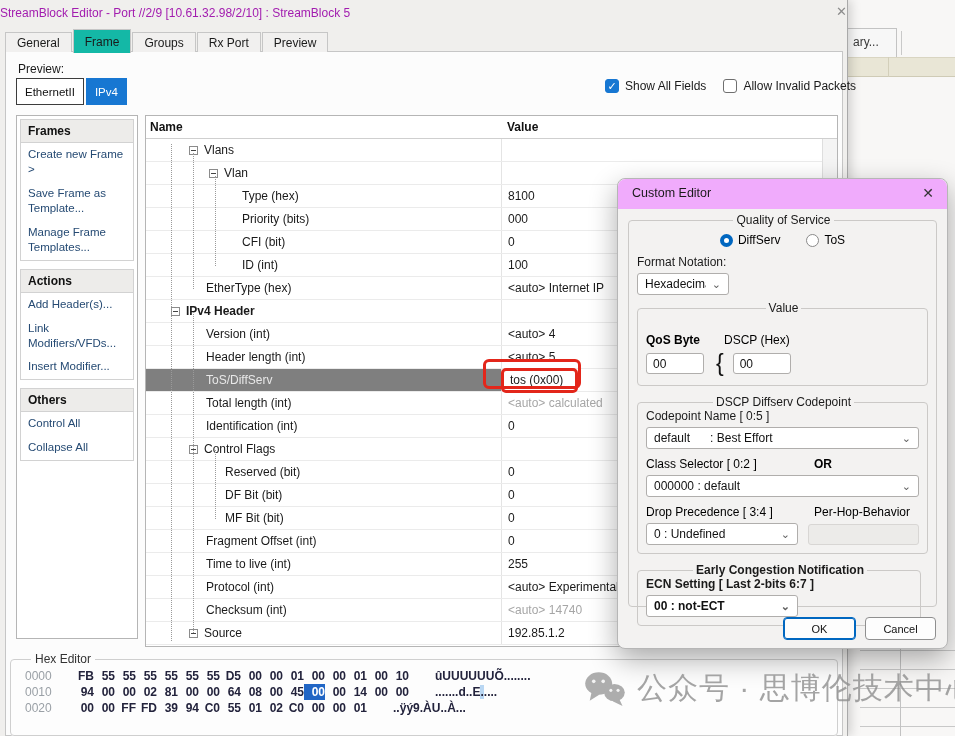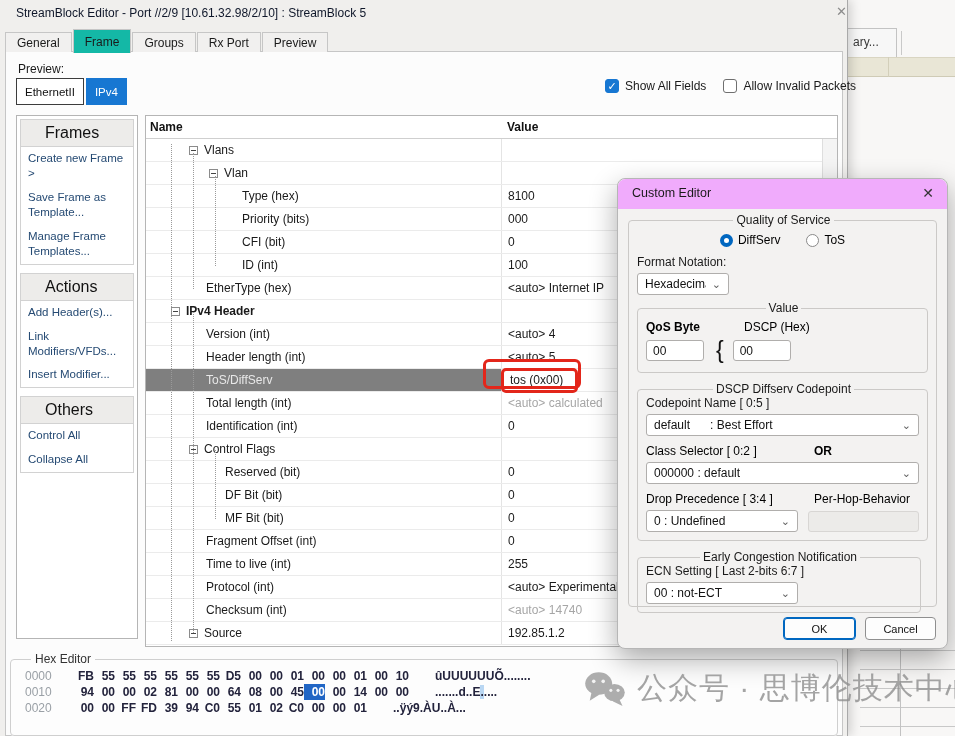--- a/index.html
+++ b/index.html
@@ -15,21 +15,21 @@
   .bgbeige{position:absolute;left:848px;top:57px;width:107px;height:20px;background:#e9e6d6;
            border-top:1px solid #d9d5c2;border-bottom:1px solid #cfcbb6;z-index:0;}
   .bgbeige-sep{position:absolute;left:888px;top:57px;width:1px;height:20px;background:#d3cfba;z-index:0;}
   .bgline{position:absolute;left:860px;width:95px;height:1px;background:#c8c8c8;z-index:0;}
   .bgvline{position:absolute;left:900px;top:622px;width:1px;height:114px;background:#c2c2c2;z-index:0;}
 
   
   .main{position:absolute;left:0;top:0;width:848px;height:736px;background:#f0efed;
         border-right:1px solid #a9a9a9;box-shadow:3px 0 10px rgba(0,0,0,.16);z-index:1;}
   .titlebar{position:absolute;left:0;top:0;width:848px;height:28px;}
-  .title{position:absolute;left:16px;top:6px;font-size:12px;color:#0f172a;white-space:nowrap;}
+  .title{position:absolute;left:0;top:6px;font-size:12px;color:#a21caf;white-space:nowrap;}
   .winclose{position:absolute;left:836px;top:4px;font-size:13px;color:#8b8b8b;cursor:pointer;}
 
   .tabbar{position:absolute;left:5px;top:28px;height:24px;display:flex;align-items:flex-end;z-index:3;}
   .tab{height:20px;padding:3px 11px 0;font-size:12px;color:#1a1a1a;background:#f1f0ef;
        border:1px solid #c6c6c6;border-bottom:none;margin-right:1px;cursor:pointer;}
   .tab.active{height:24px;padding-top:5px;background:#14b8a6;position:relative;margin-bottom:-1px;z-index:4;}
 
   .content{position:absolute;left:5px;top:51px;width:838px;height:685px;background:#fcfcfc;
            border:1px solid #c6c6c6;z-index:2;}
 
@@ -42,22 +42,22 @@
   .options{position:absolute;left:605px;top:79px;display:flex;gap:17px;align-items:center;z-index:2;}
   .opt{display:flex;align-items:center;gap:6px;font-size:12px;color:#1a1a1a;cursor:pointer;}
   .cb{width:14px;height:14px;border:1px solid #6f6f6f;border-radius:3px;background:#fff;display:flex;
       align-items:center;justify-content:center;font-size:11px;color:#fff;}
   .cb.on{background:#1777d2;border-color:#1777d2;}
 
   
   .sidebar{position:absolute;left:16px;top:115px;width:122px;height:524px;background:#fff;
            border:1px solid #b5b5b5;padding:3px;z-index:2;}
   .sgroup{border:1px solid #d2d2d2;margin-bottom:8px;background:#fff;}
-  .shead{background:#edecea;border-bottom:1px solid #d2d2d2;font-weight:normal;font-size:16px;
-         color:#111;padding:4px 24px;}
+  .shead{background:#edecea;border-bottom:1px solid #d2d2d2;font-weight:bold;font-size:12px;
+         color:#111;padding:4px 7px;}
   .sitem{padding:4px 7px 5px;font-size:11.5px;color:#254a73;cursor:pointer;line-height:1.3;}
 
   
   .tree{position:absolute;left:145px;top:115px;width:693px;height:532px;background:#fff;
         border:1px solid #b5b5b5;z-index:2;overflow:hidden;}
   .thead{height:23px;display:flex;border-bottom:1px solid #cfcfcf;font-size:12px;font-weight:bold;color:#111;}
   .thead .hn{width:355px;display:flex;align-items:center;padding-left:4px;}
   .thead .hv{flex:1;display:flex;align-items:center;padding-left:6px;}
   .trow{height:23px;display:flex;font-size:12px;border-bottom:1px solid #ebebeb;color:#1a1a1a;cursor:default;}
   .tname{width:355px;display:flex;align-items:center;}
@@ -102,21 +102,21 @@
   .rdot.sel{border:4px solid #0067c0;}
   .lbl{font-size:12px;color:#1a1a1a;margin-top:8px;}
   .dd{height:22px;background:#fff;border:1px solid #b0aeac;border-radius:3px;display:flex;
       align-items:center;justify-content:space-between;padding:0 7px;font-size:12px;color:#111;
       margin-top:4px;cursor:pointer;}
   .ddt{white-space:pre;overflow:hidden;}
   .chev{color:#5f5f5f;font-size:11px;margin-left:6px;flex:none;}
   .w92{width:92px;}
   .w152{width:152px;}
   .vrow{display:flex;align-items:center;margin-top:3px;}
-  .vlabels{display:flex;margin-top:5px;font-size:12px;gap:20px;}
+  .vlabels{display:flex;margin-top:18px;font-size:12px;}
   .vlabels .b1{font-weight:bold;width:78px;}
   .input{width:58px;height:21px;background:#fff;border:1px solid #b0aeac;border-radius:3px;
          font-size:12px;display:flex;align-items:center;padding-left:6px;color:#111;}
   .brace{font-size:23px;font-weight:400;margin:0 9px 0 12px;color:#111;}
   .row2{display:flex;align-items:center;margin-top:8px;font-size:12px;}
   .row2 .c1{width:168px;}
   .orlbl{font-weight:bold;font-size:12px;}
   .ddrow{display:flex;align-items:flex-end;gap:10px;}
   .phb{flex:1;height:21px;background:#ecebe9;border:1px solid #d8d6d4;border-radius:3px;margin-top:4px;}
   .fs-val{margin-top:6px;}
@@ -430,21 +430,21 @@
         </div>
         <div class="ddrow">
           <div class="dd w152">
             <span class="ddt">0 : Undefined</span>
             <span class="chev">⌄</span>
           </div>
           <div class="phb"></div>
         </div>
       </fieldset>
 
-      <fieldset class="fs fs-ecn" style="margin-left:0;margin-right:7px;">
+      <fieldset class="fs fs-ecn" style="margin-left:0;margin-right:7px;font-weight:bold;">
         <legend>Early Congestion Notification</legend>
         <div class="lbl" style="margin-top:0;">ECN Setting [ Last 2-bits 6:7 ]</div>
         <div class="dd w152">
           <span class="ddt">00 : not-ECT</span>
           <span class="chev">⌄</span>
         </div>
       </fieldset>
     </fieldset>
 
     <div class="dlg-btns">

